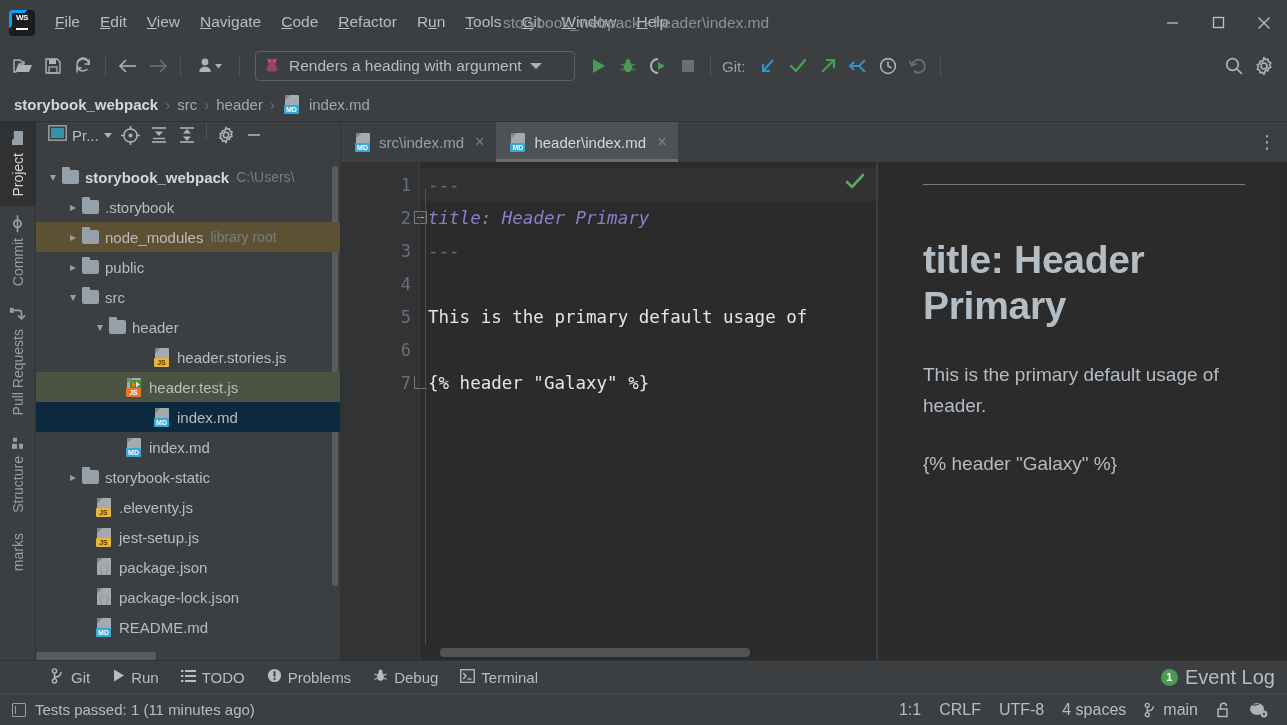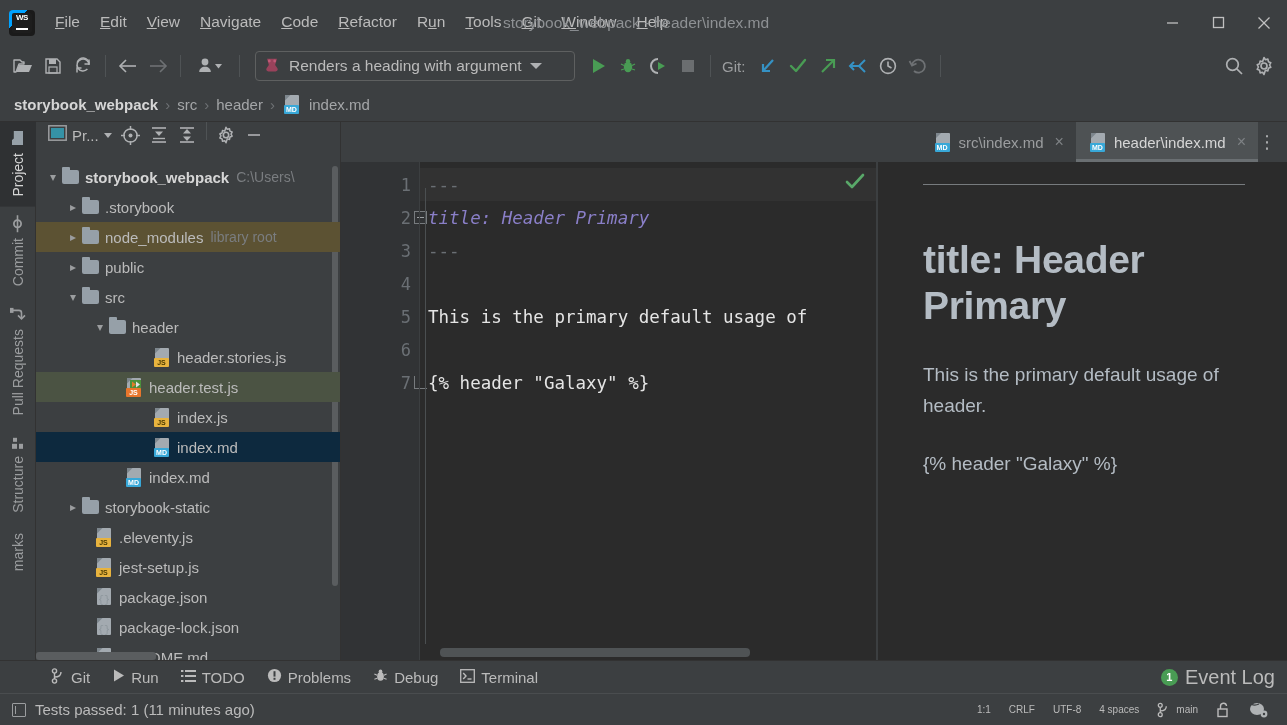--- a/index.html
+++ b/index.html
@@ -177,21 +177,21 @@
   .badge.js-orange { background: #e8762c; color: #fff; }
   .fileicon .json-glyph {
     position: absolute; left: 2px; bottom: 1px; font-size: 10px; color: #8d969c;
     font-family: "Liberation Mono", monospace; line-height: 1;
   }
   .fileicon .testmark {
     position: absolute; left: 4px; top: -2px; width: 12px; height: 10px;
   }
 
   
-  .editorarea { flex: 1 1 auto; display: flex; flex-direction: column; min-width: 0; background: #3c3f41; align-items: flex-end; }
+  .editorarea { flex: 1 1 auto; display: flex; flex-direction: column; min-width: 0; background: #3c3f41; }
   .tabbar { height: 40px; display: flex; align-items: stretch; flex: none; position: relative; }
   .etab {
     display: flex; align-items: center; gap: 7px; padding: 0 12px 0 14px;
     color: #9b9d9f; font-size: 15px; position: relative;
   }
   .etab.active { background: #4e5254; color: #d6d6d6; }
   .etab.active::after {
     content: ""; position: absolute; left: 0; right: 0; bottom: 0; height: 3px;
     background: #6a6f72;
   }
@@ -274,21 +274,21 @@
     width: 17px; height: 17px; border-radius: 50%; background: #499c54; color: #fff;
     font-size: 11px; display: flex; align-items: center; justify-content: center;
     font-weight: bold;
   }
   .statusbar {
     height: 32px; background: #3c3f41; display: flex; align-items: center;
     padding-left: 12px; flex: none; border-top: 1px solid #4a4d4f;
   }
   .sb-left { display: flex; align-items: center; gap: 9px; font-size: 15px; color: #bbbbbb; }
   .sb-right { margin-left: auto; display: flex; align-items: center; gap: 0; padding-right: 10px; }
-  .sb-cell { padding: 3px 9px; font-size: 10px; color: #bbbbbb; border-radius: 3px; display: flex; align-items: center; gap: 6px; }
+  .sb-cell { padding: 3px 9px; font-size: 16px; color: #bbbbbb; border-radius: 3px; display: flex; align-items: center; gap: 6px; }
   .sb-icon { display: flex; align-items: center; color: #afb1b3; }
   .mini-win {
     width: 14px; height: 14px; border: 1.5px solid #9b9d9f; border-radius: 1px;
     position: relative; flex: none;
   }
   .mini-win::after {
     content: ""; position: absolute; left: 2px; top: 2px; right: 4px; bottom: 2px;
     border-left: 1.5px solid #9b9d9f;
   }
   svg { overflow: visible; }
@@ -657,30 +657,20 @@
                     <polygon points="2,1.5 2,7.5 6,4.5" fill="#e07b29"></polygon>
                     <polygon points="6,1.5 6,7.5 10,4.5" fill="#dfe3e6"></polygon>
                   </svg>
               </span>
               <span class="badge js-orange">JS</span>
             </span>
           </span>
           <span class="name">header.test.js</span>
         </div>
 
-        <div class="tree-row" style="padding-left:118px">
-          <span class="ficon">
-            <span class="fileicon">
-                <span class="sheet"></span>
-                <span class="fold"></span>
-                <span class="badge js">JS</span>
-              </span>
-          </span>
-          <span class="name">index.js</span>
-        </div>
 
         <div class="tree-row sel-node" style="padding-left:118px">
           <span class="ficon">
             <span class="fileicon">
                 <span class="sheet"></span>
                 <span class="fold"></span>
                 <span class="badge md">MD</span>
               </span>
           </span>
           <span class="name">index.md</span>

